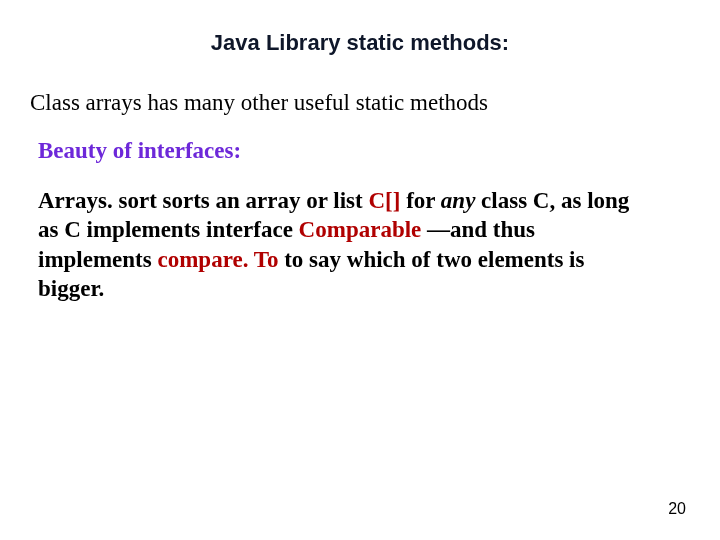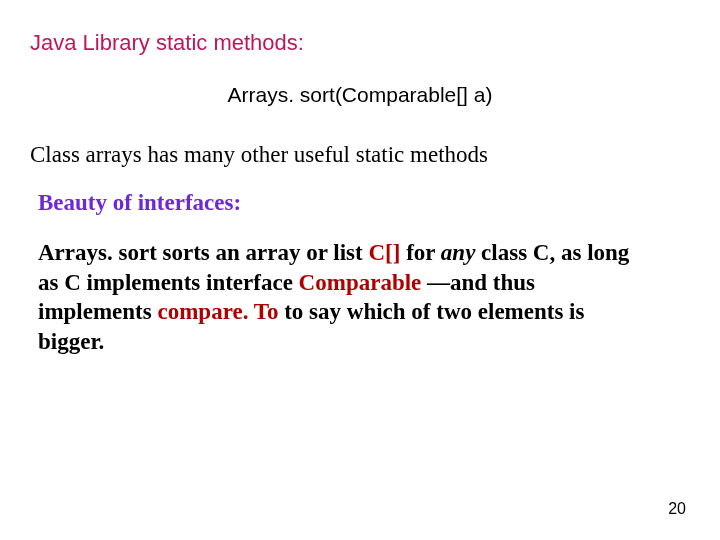--- a/index.html
+++ b/index.html
@@ -10,24 +10,25 @@
       font-family: Arial, Helvetica, sans-serif;
       background: #ffffff;
       position: relative;
       box-sizing: border-box;
     }
     .slide {
       padding: 30px 30px 0 30px;
       box-sizing: border-box;
     }
     .title {
-      color: #be185d;
+      text-align: center;
+      color: #0f172a;
       font-size: 22px;
       margin: 0 0 26px 0;
-      font-weight: normal;
+      font-weight: bold;
     }
     .code-lines {
       text-align: center;
       font-size: 21px;
       color: #000;
       margin-bottom: 34px;
       line-height: 1.25;
     }
     .serif-line {
       font-family: Liberation Serif, serif;
@@ -64,21 +65,20 @@
       color: #000;
     }
   </style>
 </head>
 <body>
 
 <div class="slide">
   <h1 class="title">Java Library static methods:</h1>
 
   <div class="code-lines">
-    <div>Arrays. sort(Comparable[] a)</div>
   </div>
 
   <div class="serif-line">Class arrays has many other useful static methods</div>
 
   <div class="subheading">Beauty of interfaces:</div>
 
   <div class="paragraph">
     <span>Arrays. sort sorts an array or list </span><span class="red">C[]</span><span> for </span><span class="italic">any</span><span> class C, as long as C implements interface </span><span class="red">Comparable</span><span> —and thus implements </span><span class="red">compare. To</span><span> to say which of two elements is bigger.</span>
   </div>
 </div>

